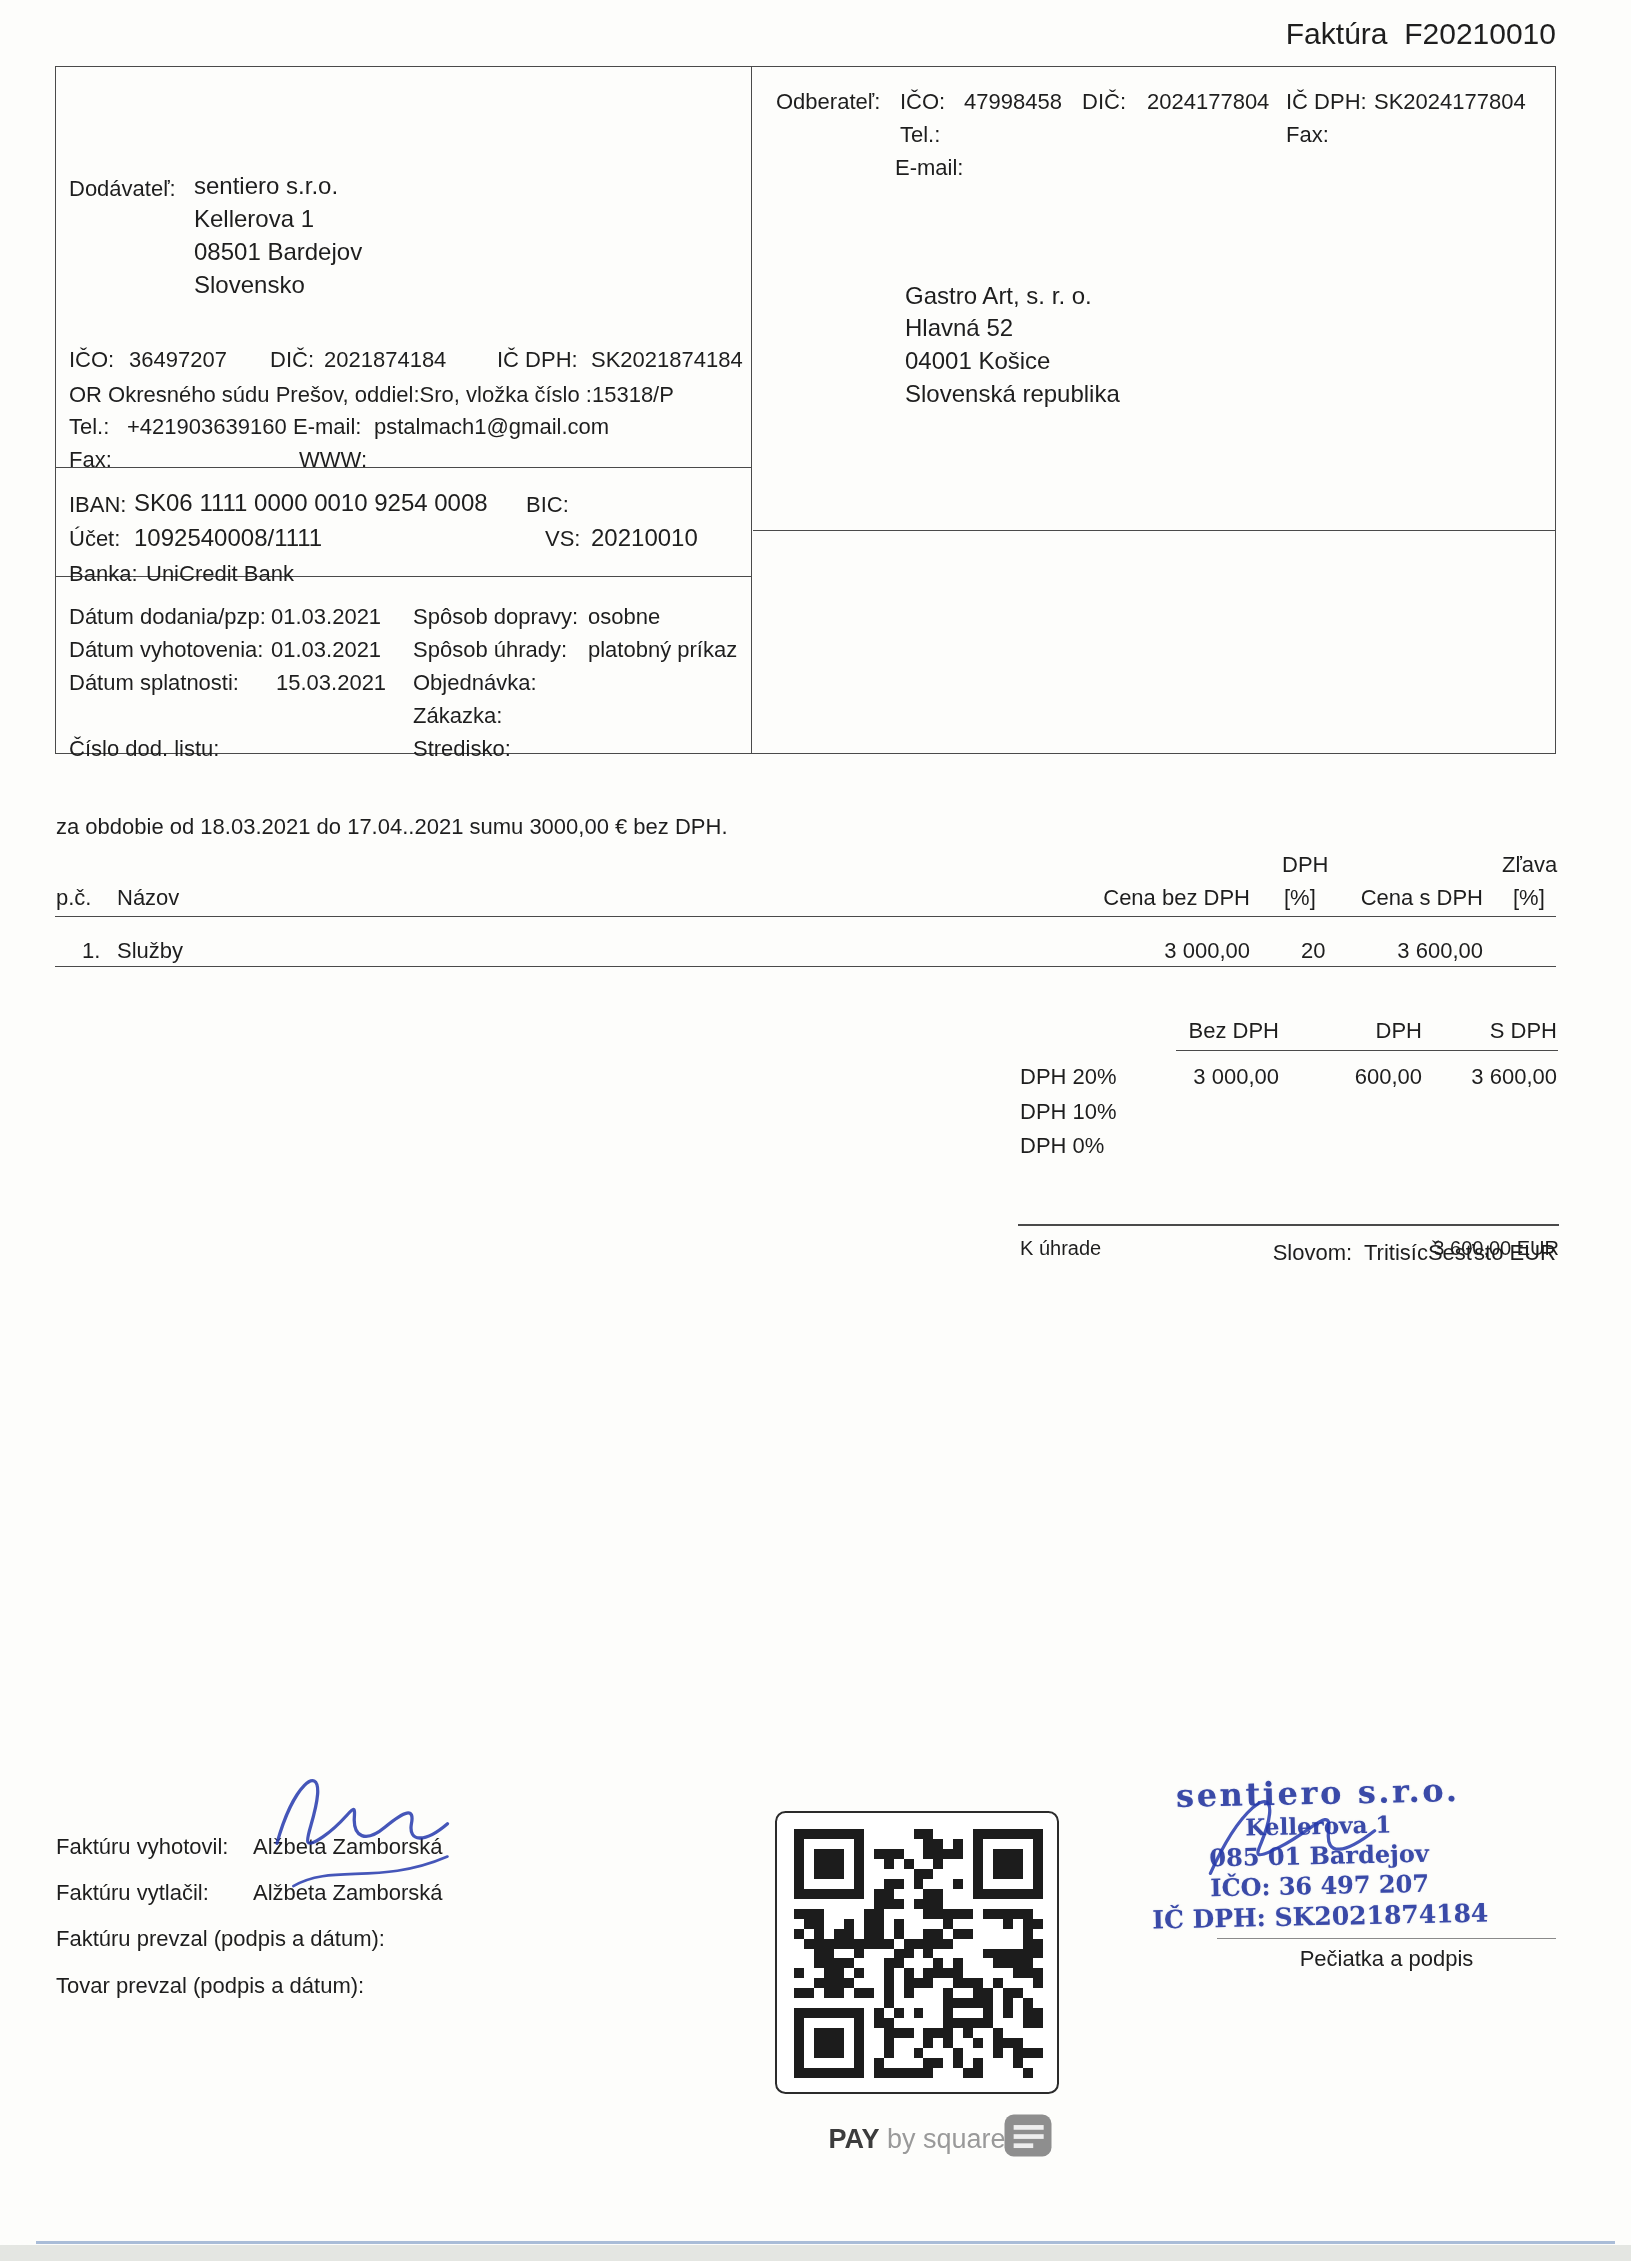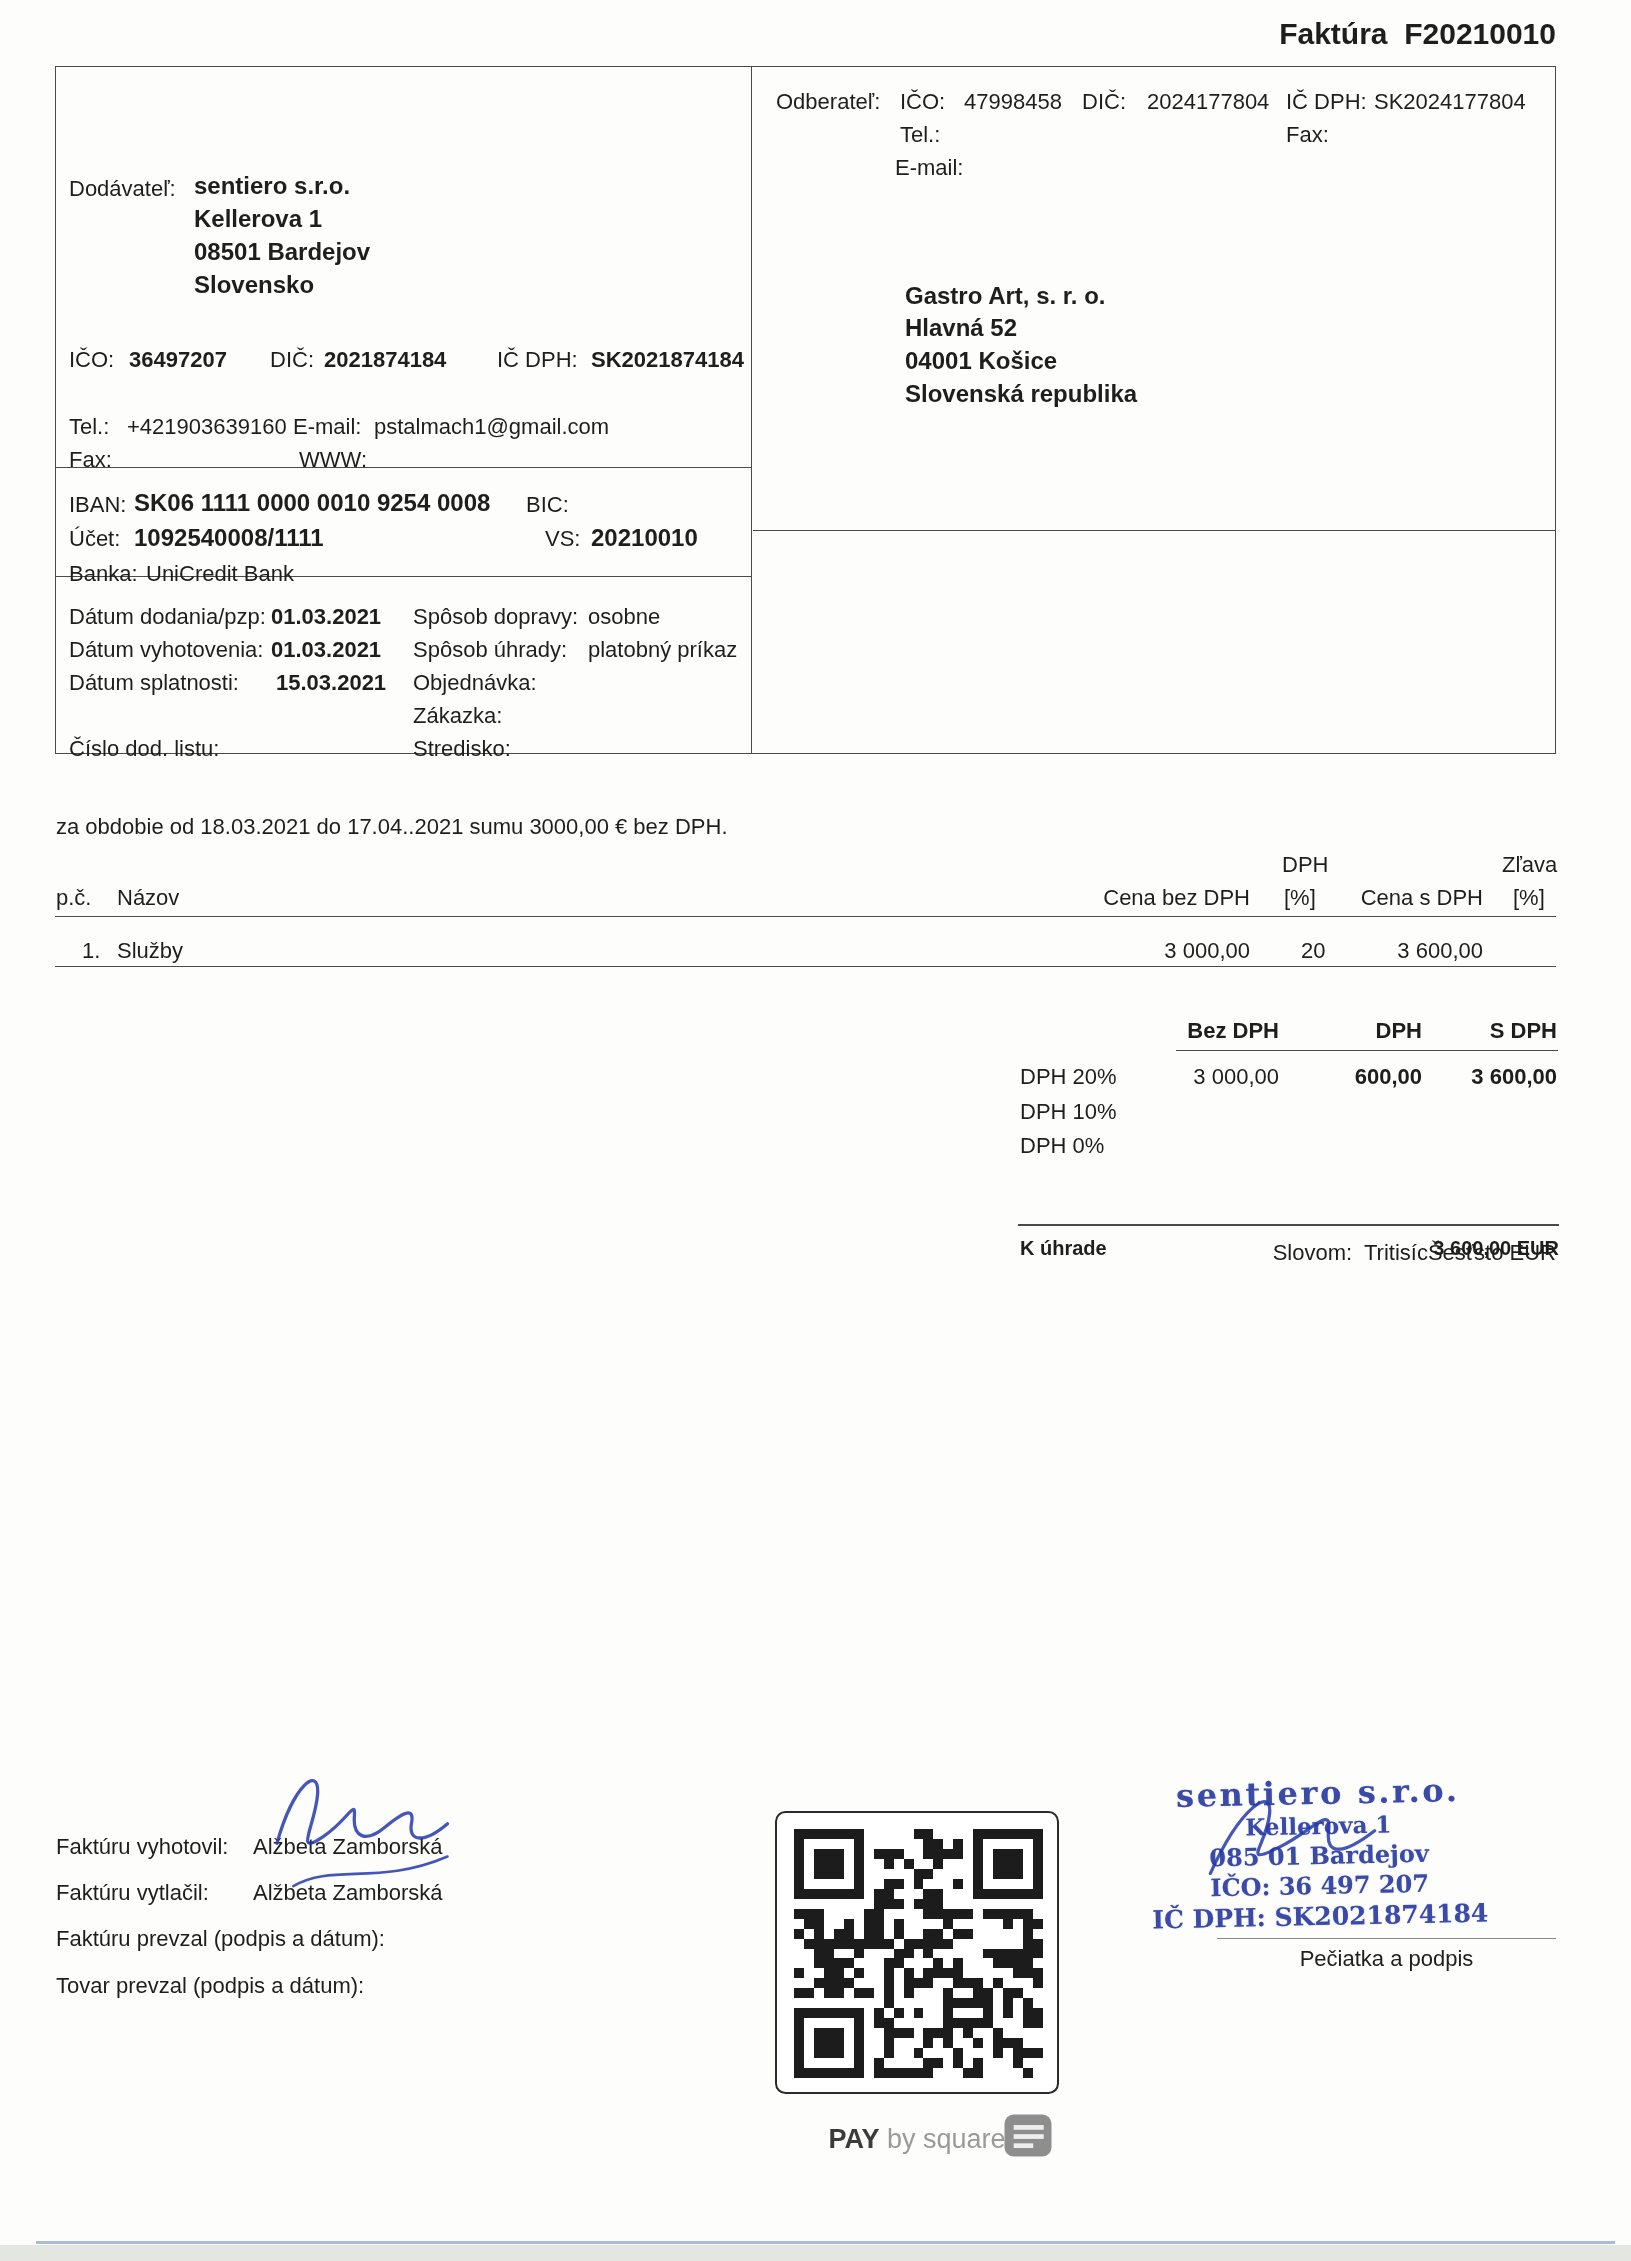--- a/index.html
+++ b/index.html
@@ -1,20 +1,20 @@
 <!DOCTYPE html>
 <html style="font-size:10.5px"><head>
 <meta charset="utf-8">
 <style>
   *{margin:0;padding:0;box-sizing:border-box}
   html,body{width:1632px;height:2261px}
   body{background:#e9eae7;font-family:"Liberation Sans",sans-serif;color:#1e1e1e;position:relative;overflow:hidden}
   .page{position:absolute;left:0;top:0;width:1632px;height:2261px;background:#fdfdfb;font-size:22px}
   .abs{position:absolute;white-space:nowrap}
-  .b{font-weight:bold}
+  .b{font-weight:normal}
   .t37{font-size:24px}
   .t40{font-size:20px}
   .t46{font-size:30px}
   .right{text-align:right}
   .center{text-align:center}
   .hline{position:absolute;background:#4a4a4a;height:1.3px}
   .vline{position:absolute;background:#4a4a4a;width:1.3px}
   .main-box{position:absolute;left:55px;top:66px;width:1501px;height:688px;border:1.3px solid #4a4a4a}
   .qr-frame{position:absolute;left:775px;top:1811px;width:284px;height:283px;border:2px solid #2b2b2b;border-radius:10.5px;background:#fff}
   .qr-frame svg{position:absolute;left:17px;top:16px;width:249px;height:249px;fill:#1c1c1c;shape-rendering:crispEdges}
@@ -55,20 +55,21 @@
   <span class="abs b t37" style="left:194px;top:238px">08501  Bardejov</span>
   <span class="abs b t37" style="left:194px;top:271px">Slovensko</span>
 
   <span class="abs" style="left:69px;top:347px">IČO:</span>
   <span class="abs b" style="left:129px;top:347px">36497207</span>
   <span class="abs" style="left:270px;top:347px">DIČ:</span>
   <span class="abs b" style="left:324px;top:347px">2021874184</span>
   <span class="abs" style="left:497px;top:347px">IČ DPH:</span>
   <span class="abs b" style="left:591px;top:347px">SK2021874184</span>
 
+  <span class="abs" style="left:69px;top:382px">OR Okresného súdu Prešov, oddiel:Sro, vložka číslo :15318/P</span>
 
   <span class="abs" style="left:69px;top:414px">Tel.:</span>
   <span class="abs" style="left:127px;top:414px">+421903639160</span>
   <span class="abs" style="left:293px;top:414px">E-mail:</span>
   <span class="abs" style="left:374px;top:414px">pstalmach1@gmail.com</span>
   <span class="abs" style="left:69px;top:447px">Fax:</span>
   <span class="abs" style="left:299px;top:447px">WWW:</span>
 
   <span class="abs" style="left:69px;top:492px">IBAN:</span>
   <span class="abs b t37" style="left:134px;top:489px">SK06 1111 0000 0010 9254 0008</span>

